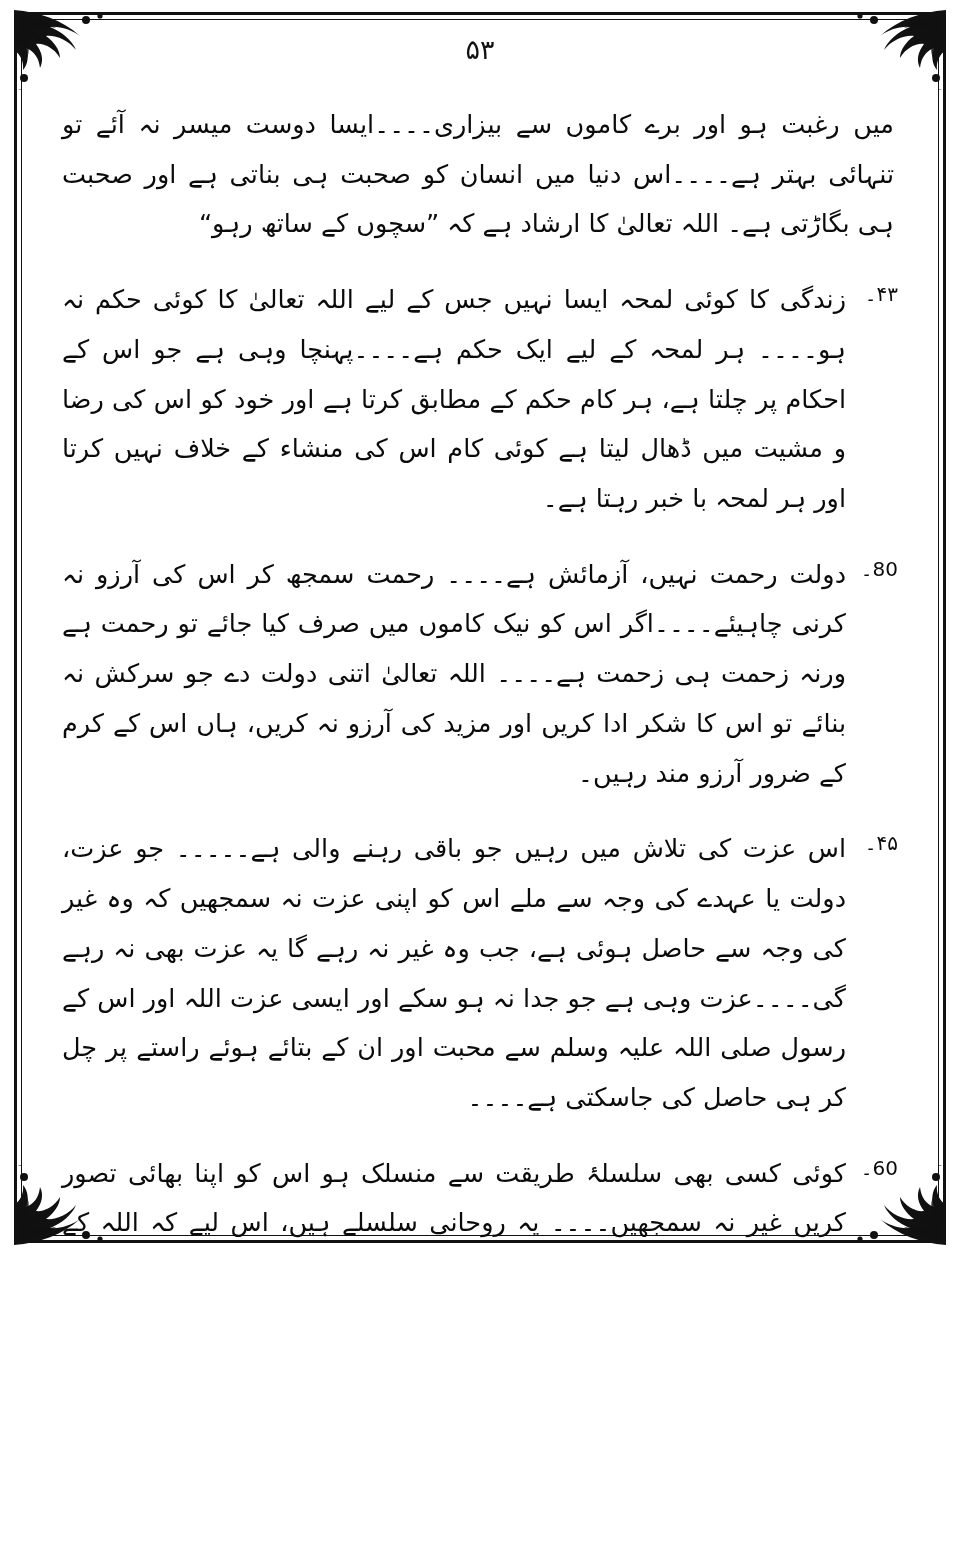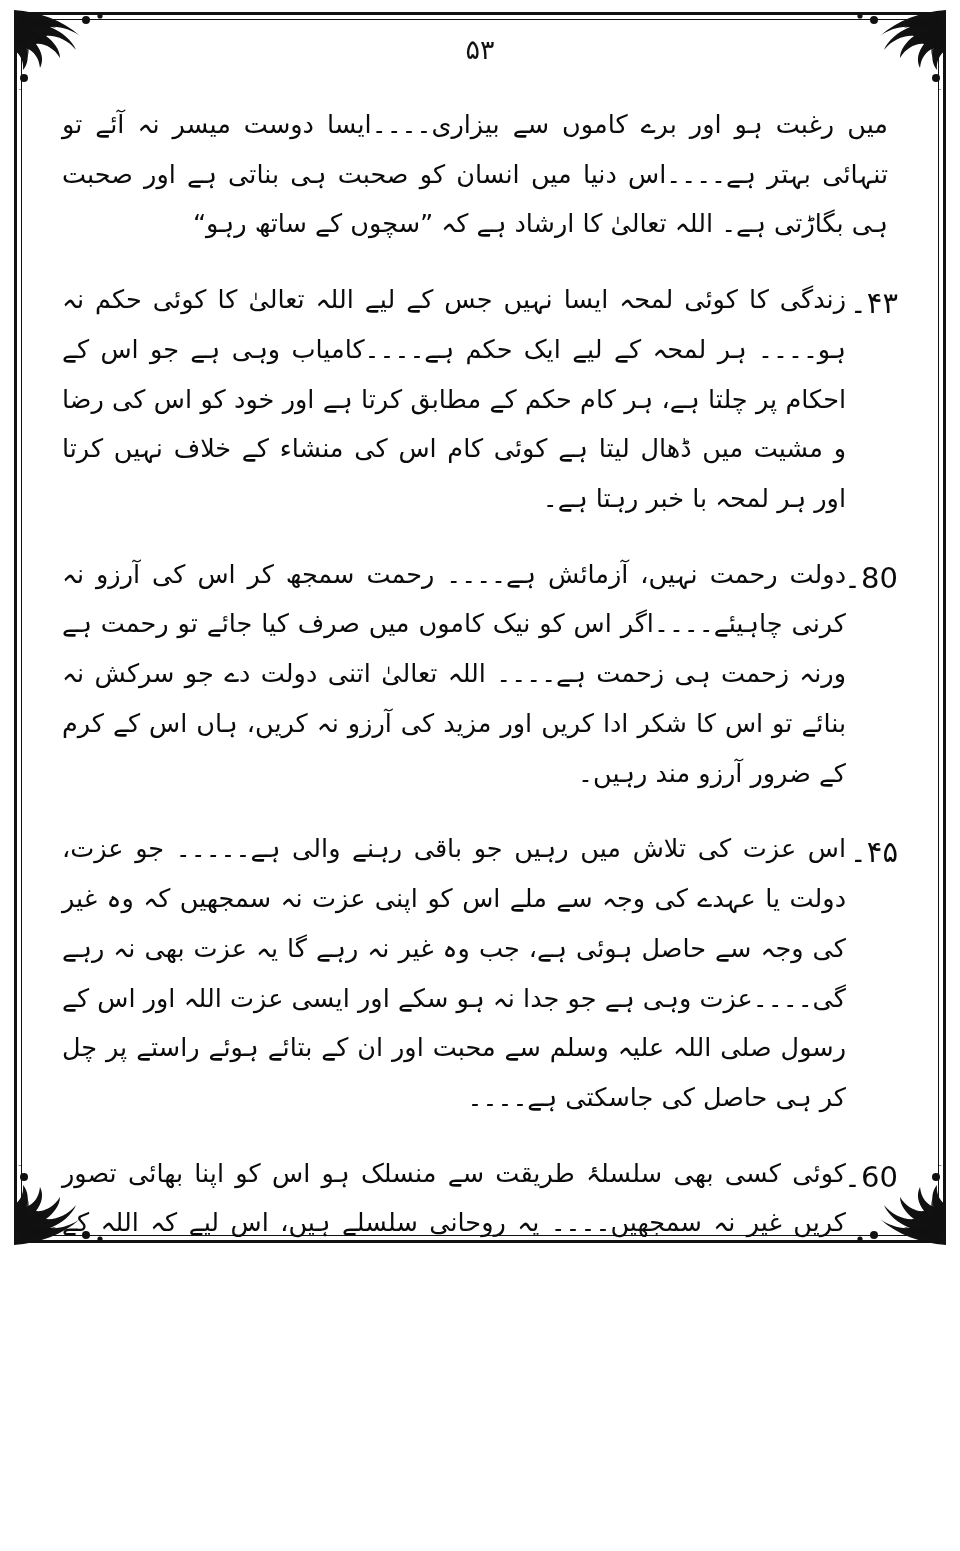--- a/index.html
+++ b/index.html
@@ -80,37 +80,37 @@
 
   .para {
     display: flex;
     flex-direction: row;
     align-items: flex-start;
     margin-bottom: 26px;
   }
   .para .num {
     flex: 0 0 auto;
     width: 46px;
-    font-size: 29px;
+    font-size: 20px;
     line-height: 1.95;
     font-family: "DejaVu Sans", sans-serif;
     text-align: right;
     padding-left: 6px;
     white-space: nowrap;
   }
   .para .body {
     flex: 1 1 auto;
     font-size: 25.5px;
     line-height: 1.95;
     text-align: justify;
     text-justify: inter-word;
     font-family: "DejaVu Sans", "Liberation Sans", sans-serif;
   }
   .para.no-num .body {
-    margin-right: 10px;
+    margin-right: 4px;
   }
   .para.intro .body {
     text-align: justify;
   }
 </style>
 </head>
 <body>
 
 <div class="page">
 
@@ -161,21 +161,21 @@
   <div class="page-number">۵۳</div>
 
   <div class="content">
 
     <div class="para intro no-num">
       <div class="body">میں رغبت ہو اور برے کاموں سے بیزاری۔۔۔۔ایسا دوست میسر نہ آئے تو تنہائی بہتر ہے۔۔۔۔اس دنیا میں انسان کو صحبت ہی بناتی ہے اور صحبت ہی بگاڑتی ہے۔ اللہ تعالیٰ کا ارشاد ہے کہ ”سچوں کے ساتھ رہو“</div>
     </div>
 
     <div class="para">
       <div class="num">۴۳۔</div>
-      <div class="body">زندگی کا کوئی لمحہ ایسا نہیں جس کے لیے اللہ تعالیٰ کا کوئی حکم نہ ہو۔۔۔۔ ہر لمحہ کے لیے ایک حکم ہے۔۔۔۔کامیاب وہی ہے جو اس کے احکام پر چلتا ہے، ہر کام حکم کے مطابق کرتا ہے اور خود کو اس کی رضا و مشیت میں ڈھال لیتا ہے کوئی کام اس کی منشاء کے خلاف نہیں کرتا اور ہر لمحہ با خبر رہتا ہے۔</div>
+      <div class="body">زندگی کا کوئی لمحہ ایسا نہیں جس کے لیے اللہ تعالیٰ کا کوئی حکم نہ ہو۔۔۔۔ ہر لمحہ کے لیے ایک حکم ہے۔۔۔۔پہنچا وہی ہے جو اس کے احکام پر چلتا ہے، ہر کام حکم کے مطابق کرتا ہے اور خود کو اس کی رضا و مشیت میں ڈھال لیتا ہے کوئی کام اس کی منشاء کے خلاف نہیں کرتا اور ہر لمحہ با خبر رہتا ہے۔</div>
     </div>
 
     <div class="para">
       <div class="num">80۔</div>
       <div class="body">دولت رحمت نہیں، آزمائش ہے۔۔۔۔ رحمت سمجھ کر اس کی آرزو نہ کرنی چاہیئے۔۔۔۔اگر اس کو نیک کاموں میں صرف کیا جائے تو رحمت ہے ورنہ زحمت ہی زحمت ہے۔۔۔۔ اللہ تعالیٰ اتنی دولت دے جو سرکش نہ بنائے تو اس کا شکر ادا کریں اور مزید کی آرزو نہ کریں، ہاں اس کے کرم کے ضرور آرزو مند رہیں۔</div>
     </div>
 
     <div class="para">
       <div class="num">۴۵۔</div>
       <div class="body">اس عزت کی تلاش میں رہیں جو باقی رہنے والی ہے۔۔۔۔۔ جو عزت، دولت یا عہدے کی وجہ سے ملے اس کو اپنی عزت نہ سمجھیں کہ وہ غیر کی وجہ سے حاصل ہوئی ہے، جب وہ غیر نہ رہے گا یہ عزت بھی نہ رہے گی۔۔۔۔عزت وہی ہے جو جدا نہ ہو سکے اور ایسی عزت اللہ اور اس کے رسول صلی اللہ علیہ وسلم سے محبت اور ان کے بتائے ہوئے راستے پر چل کر ہی حاصل کی جاسکتی ہے۔۔۔۔</div>

